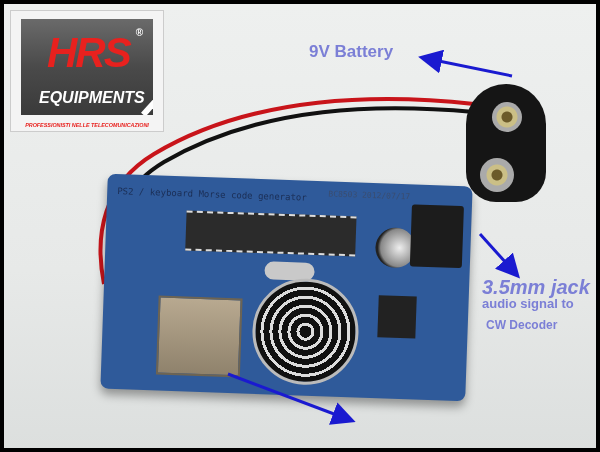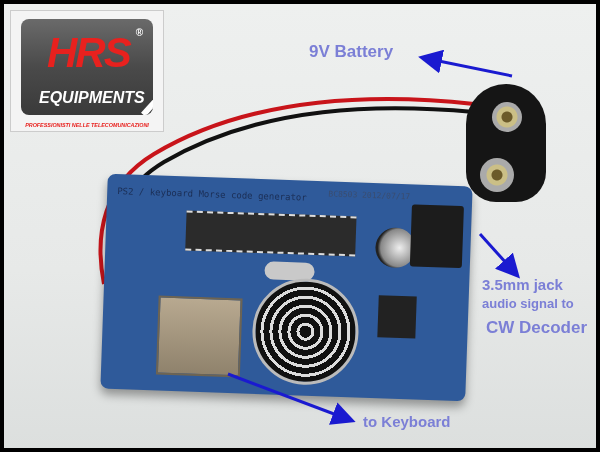--- a/index.html
+++ b/index.html
@@ -1,33 +1,33 @@
 <!DOCTYPE html>
 <html><head>
 <meta charset="utf-8">
 <style>
   html, body { margin:0; padding:0; }
   body { width:600px; height:452px; background:#000; position:relative; overflow:hidden; font-family:"Liberation Sans", sans-serif; }
   .photo { position:absolute; left:4px; top:4px; width:592px; height:444px; background:linear-gradient(180deg,#eef0ef 0%,#e7e9e8 60%,#dcdfde 100%); overflow:hidden; }
 
   
   .logo { position:absolute; left:6px; top:6px; width:152px; height:120px; background:#f4f4f4; border:1px solid #ccc; }
-  .logo-card { position:absolute; left:10px; top:8px; width:132px; height:96px; border-radius:8px; background:linear-gradient(180deg,#6a6a6a 0%,#4a4a4a 50%,#3a3a3a 100%); overflow:hidden; }
+  .logo-card { position:absolute; left:10px; top:8px; width:132px; height:96px; border-radius:0; background:linear-gradient(180deg,#6a6a6a 0%,#4a4a4a 50%,#3a3a3a 100%); overflow:hidden; }
   .logo-hrs { position:absolute; left:26px; top:10px; font-size:42px; font-weight:bold; font-style:italic; color:#e8211e; letter-spacing:-2px; }
   .logo-reg { position:absolute; right:10px; top:8px; font-size:10px; color:#fff; font-weight:bold; }
   .logo-eq { position:absolute; left:18px; top:70px; font-size:16px; font-weight:bold; font-style:italic; color:#fff; }
   .logo-stripe { position:absolute; right:-20px; bottom:-10px; width:6px; height:80px; background:#fff; transform:rotate(42deg); }
   .logo-tag { position:absolute; left:6px; bottom:3px; width:140px; font-size:5.4px; font-weight:bold; font-style:italic; color:#e8211e; text-align:center; white-space:nowrap; }
 
   
   .label { position:absolute; color:#7b7fd6; font-weight:bold; white-space:nowrap;text-align:center; }
   .lbl-battery { left:305px; top:38px; font-size:17px; }
-  .lbl-jack1 { left:478px; top:272px; font-size:15px; }
+  .lbl-jack1 { left:478px; top:272px; font-size:20px;font-style:italic; }
   .lbl-jack2 { left:478px; top:292px; font-size:13px; }
-  .lbl-jack3 { left:482px; top:314px; font-size:17px; }
+  .lbl-jack3 { left:482px; top:314px; font-size:12px; }
   .lbl-keyboard { left:359px; top:409px; font-size:15px; }
   svg.arrows { position:absolute; left:0; top:0; }
 
   
   .board { position:absolute; left:100px; top:176px; width:365px; height:215px; background:#2f5a9a; border-radius:8px; transform:rotate(2deg); box-shadow:0 6px 10px rgba(0,0,0,0.35); }
   .board-silk { position:absolute; left:10px; top:12px; font-size:9px; color:#1b2e55; font-family:"DejaVu Sans Mono", monospace; }
   .board-id { position:absolute; right:62px; top:8px; font-size:8px; color:#3a4d70; font-family:"DejaVu Sans Mono", monospace; }
   .chip { position:absolute; left:80px; top:34px; width:170px; height:36px; background:#2b2b2b; border:2px dashed #ddd; border-left:none; border-right:none; }
   .usb { position:absolute; left:55px; top:120px; width:80px; height:75px; background:linear-gradient(180deg,#b8a990,#8f826c); border:2px solid #6d6453; }
   .buzzer { position:absolute; left:150px; top:98px; width:100px; height:100px; border-radius:50%; background:repeating-radial-gradient(circle,#111 0 6px,#ddd 6px 9px); border:3px solid #bbb; }
@@ -89,14 +89,13 @@
     </defs>
     <line x1="508" y1="72" x2="420" y2="54" stroke="#1a1ad0" stroke-width="3" marker-end="url(#ah)"></line>
     <line x1="476" y1="230" x2="512" y2="270" stroke="#1a1ad0" stroke-width="3" marker-end="url(#ah)"></line>
     <line x1="224" y1="370" x2="346" y2="416" stroke="#1a1ad0" stroke-width="3" marker-end="url(#ah)"></line>
   </svg>
 
   <div class="label lbl-battery">9V Battery</div>
   <div class="label lbl-jack1">3.5mm jack</div>
   <div class="label lbl-jack2">audio signal to</div>
   <div class="label lbl-jack3">CW Decoder</div>
-  <div class="label lbl-keyboard">to Keyboard</div>
 </div>
 
 </body></html>

